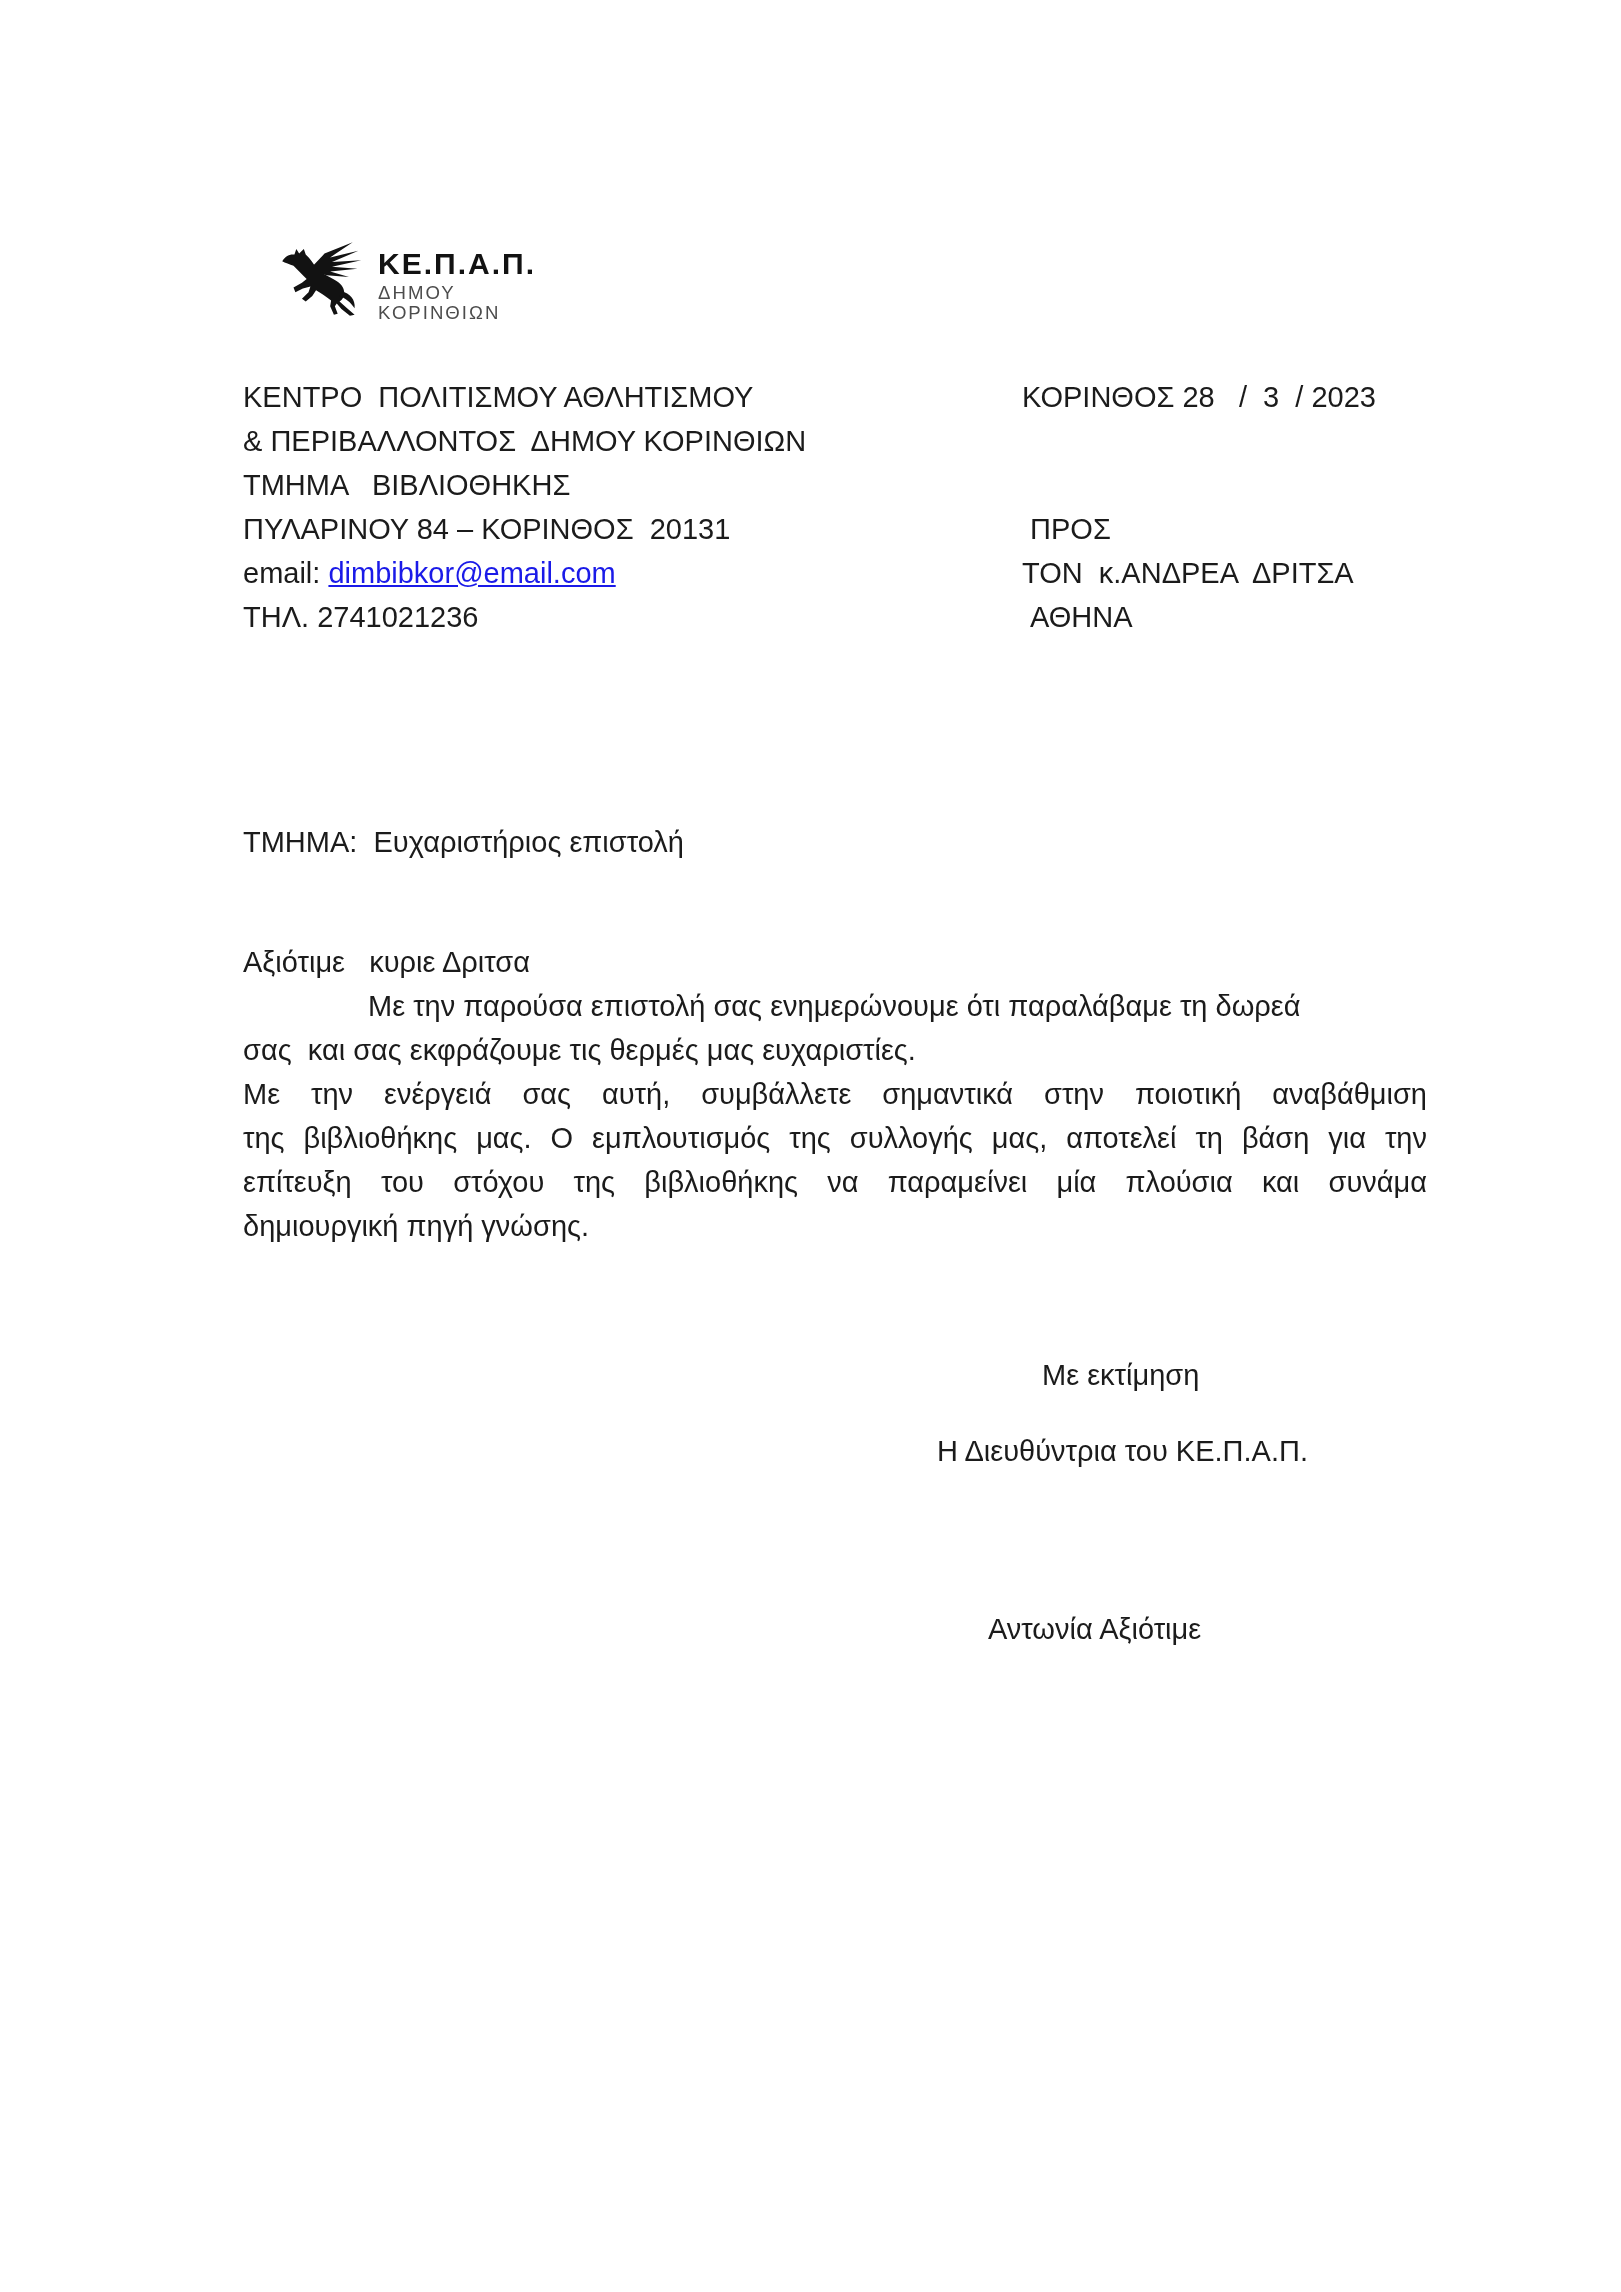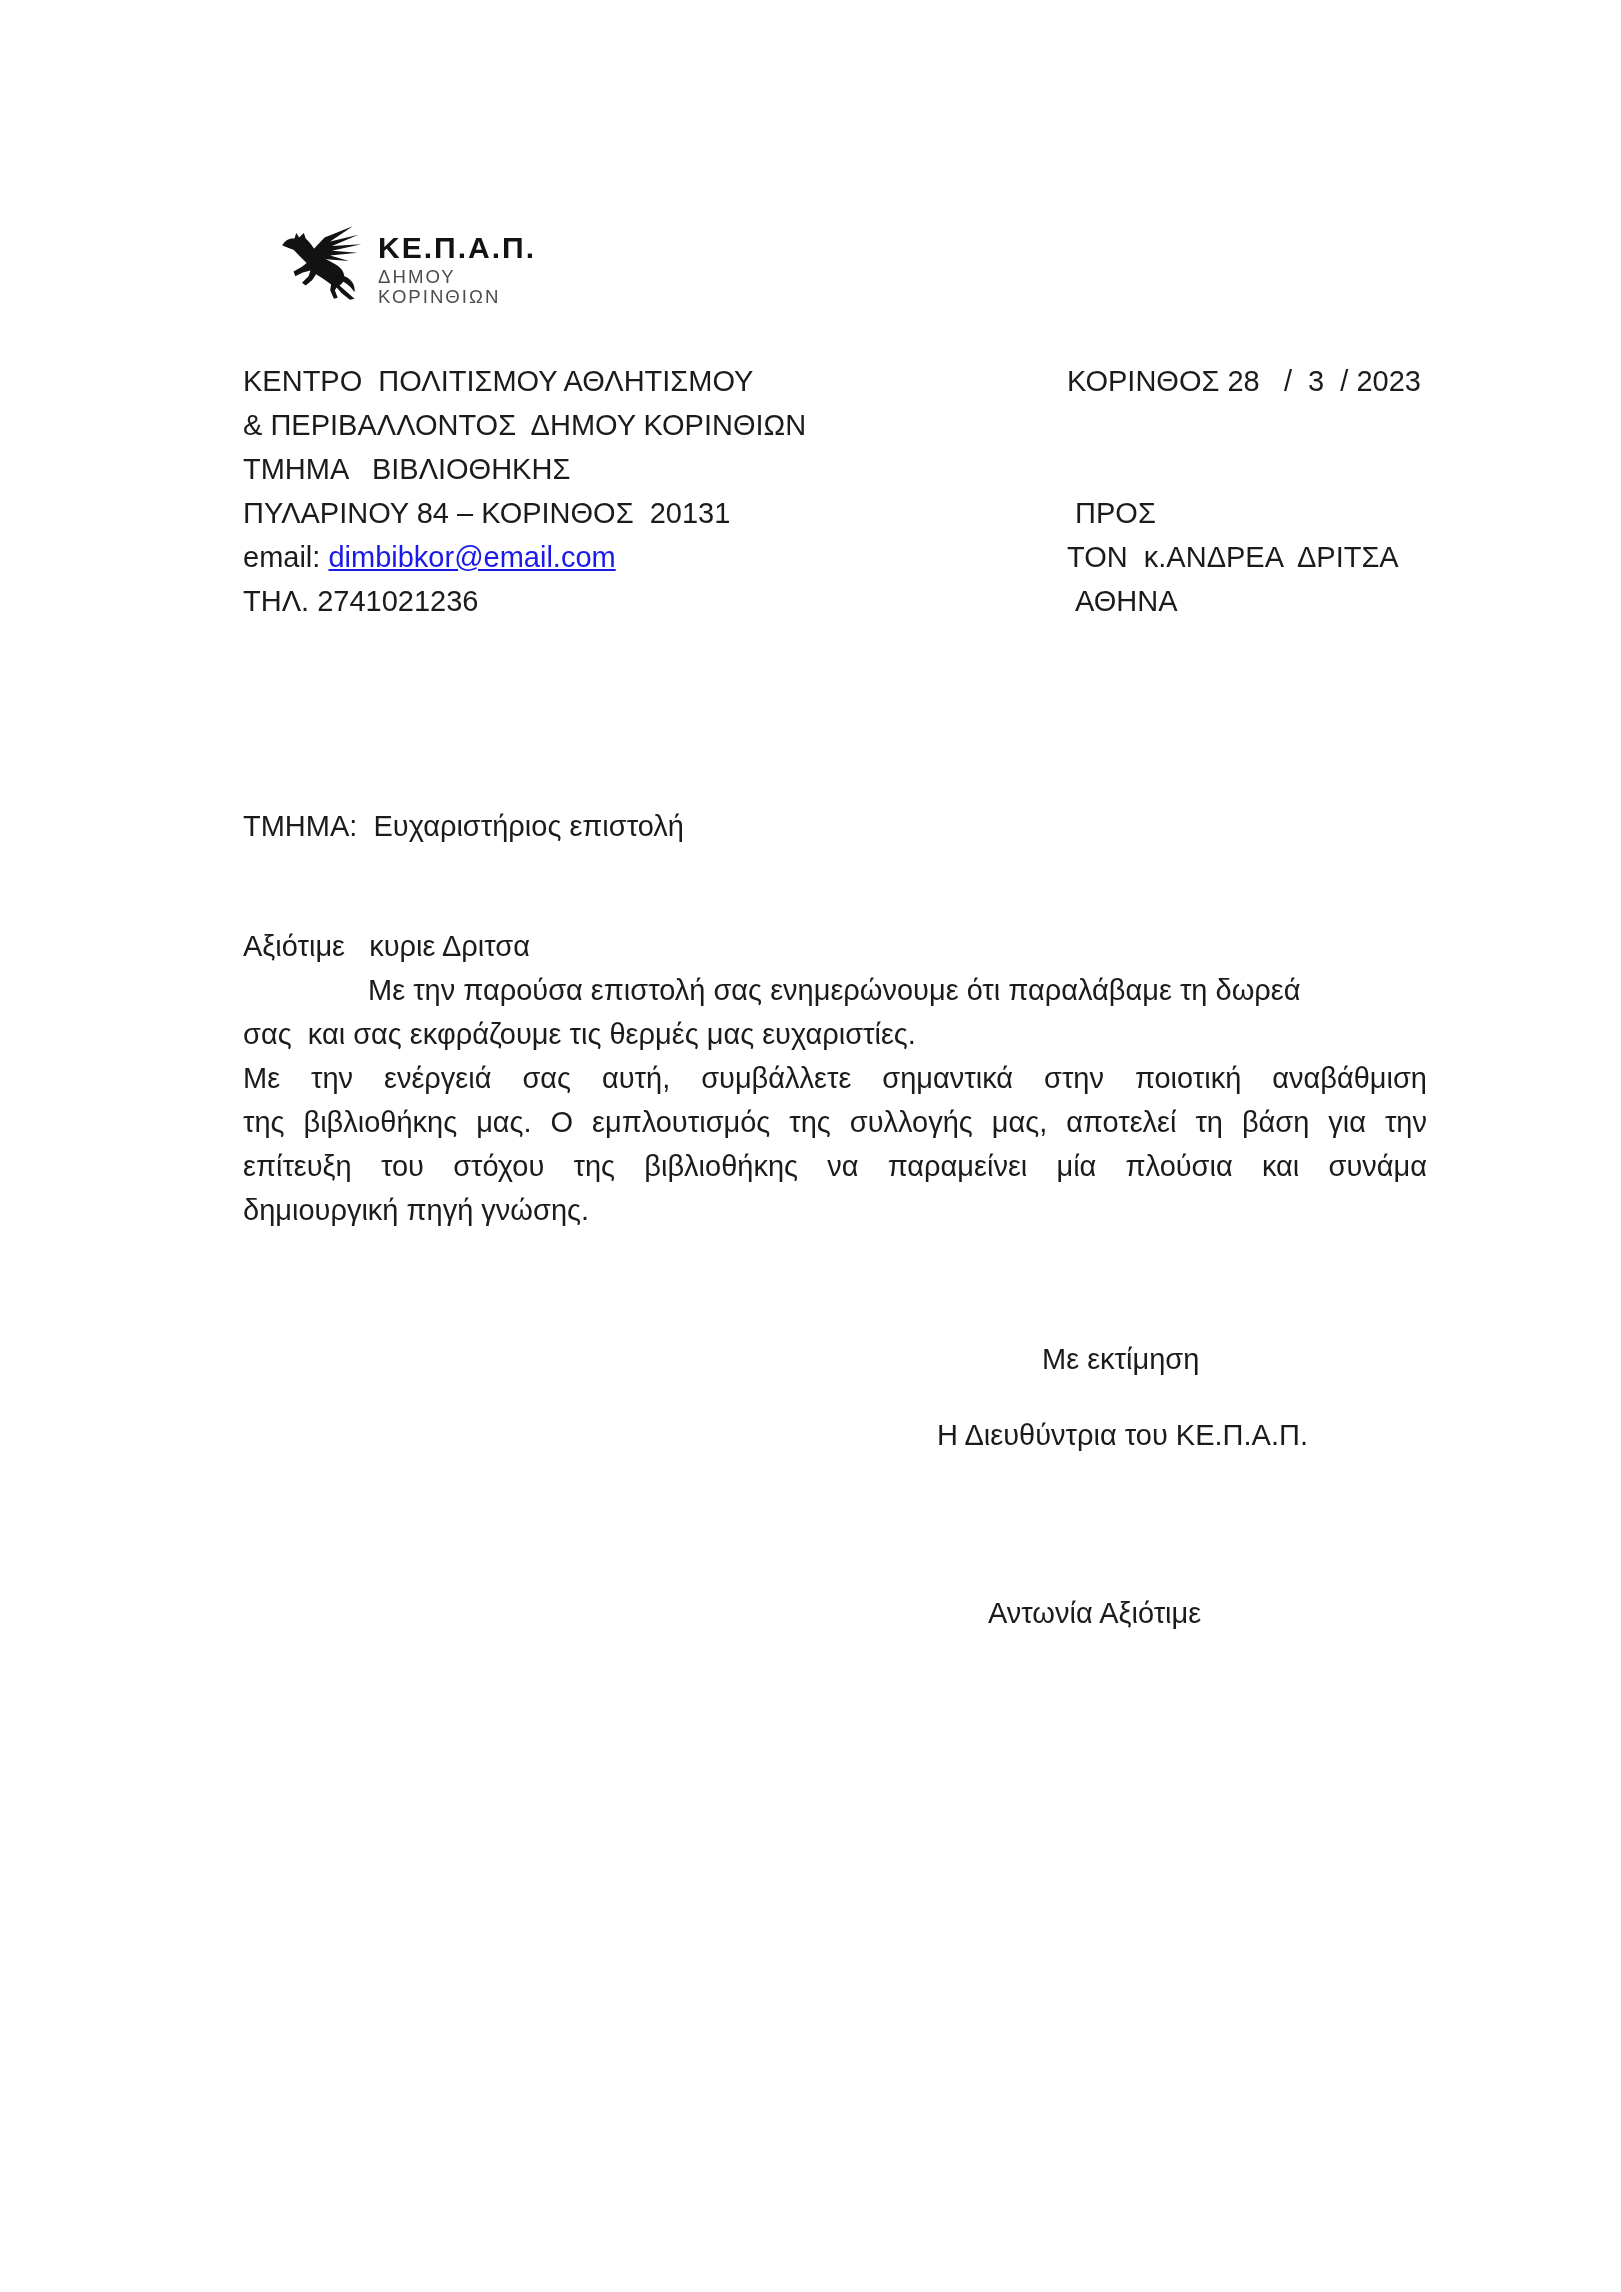--- a/index.html
+++ b/index.html
@@ -6,21 +6,21 @@
     margin: 0;
     padding: 0;
     background: #ffffff;
   }
   .page {
     position: relative;
     width: 1621px;
     height: 2293px;
     box-sizing: border-box;
     background: #ffffff;
-    padding: 0 194px 0 243px;
+    padding: 16px 194px 0 243px;
     font-family: "Liberation Sans", "DejaVu Sans", sans-serif;
     font-size: 29px;
     line-height: 44px;
     color: #1b1b1b;
     overflow: hidden;
   }
 
   
   .logo {
     display: flex;
@@ -49,21 +49,20 @@
     letter-spacing: 2px;
     color: #4c4c4c;
     white-space: pre;
   }
   .logo-sub.first { margin-top: 5.9px; }
 
   
   .header-cols {
     display: flex;
     margin-top: 55px;
-    gap: 45px;
   }
   .hcol-left  { flex: 0 0 779px; width: 779px; }
   .hcol-right { flex: 1; }
   .line {
     white-space: pre-wrap;
     min-height: 44px;
   }
   .email-link {
     color: #1a1ae8;
     text-decoration: underline;

